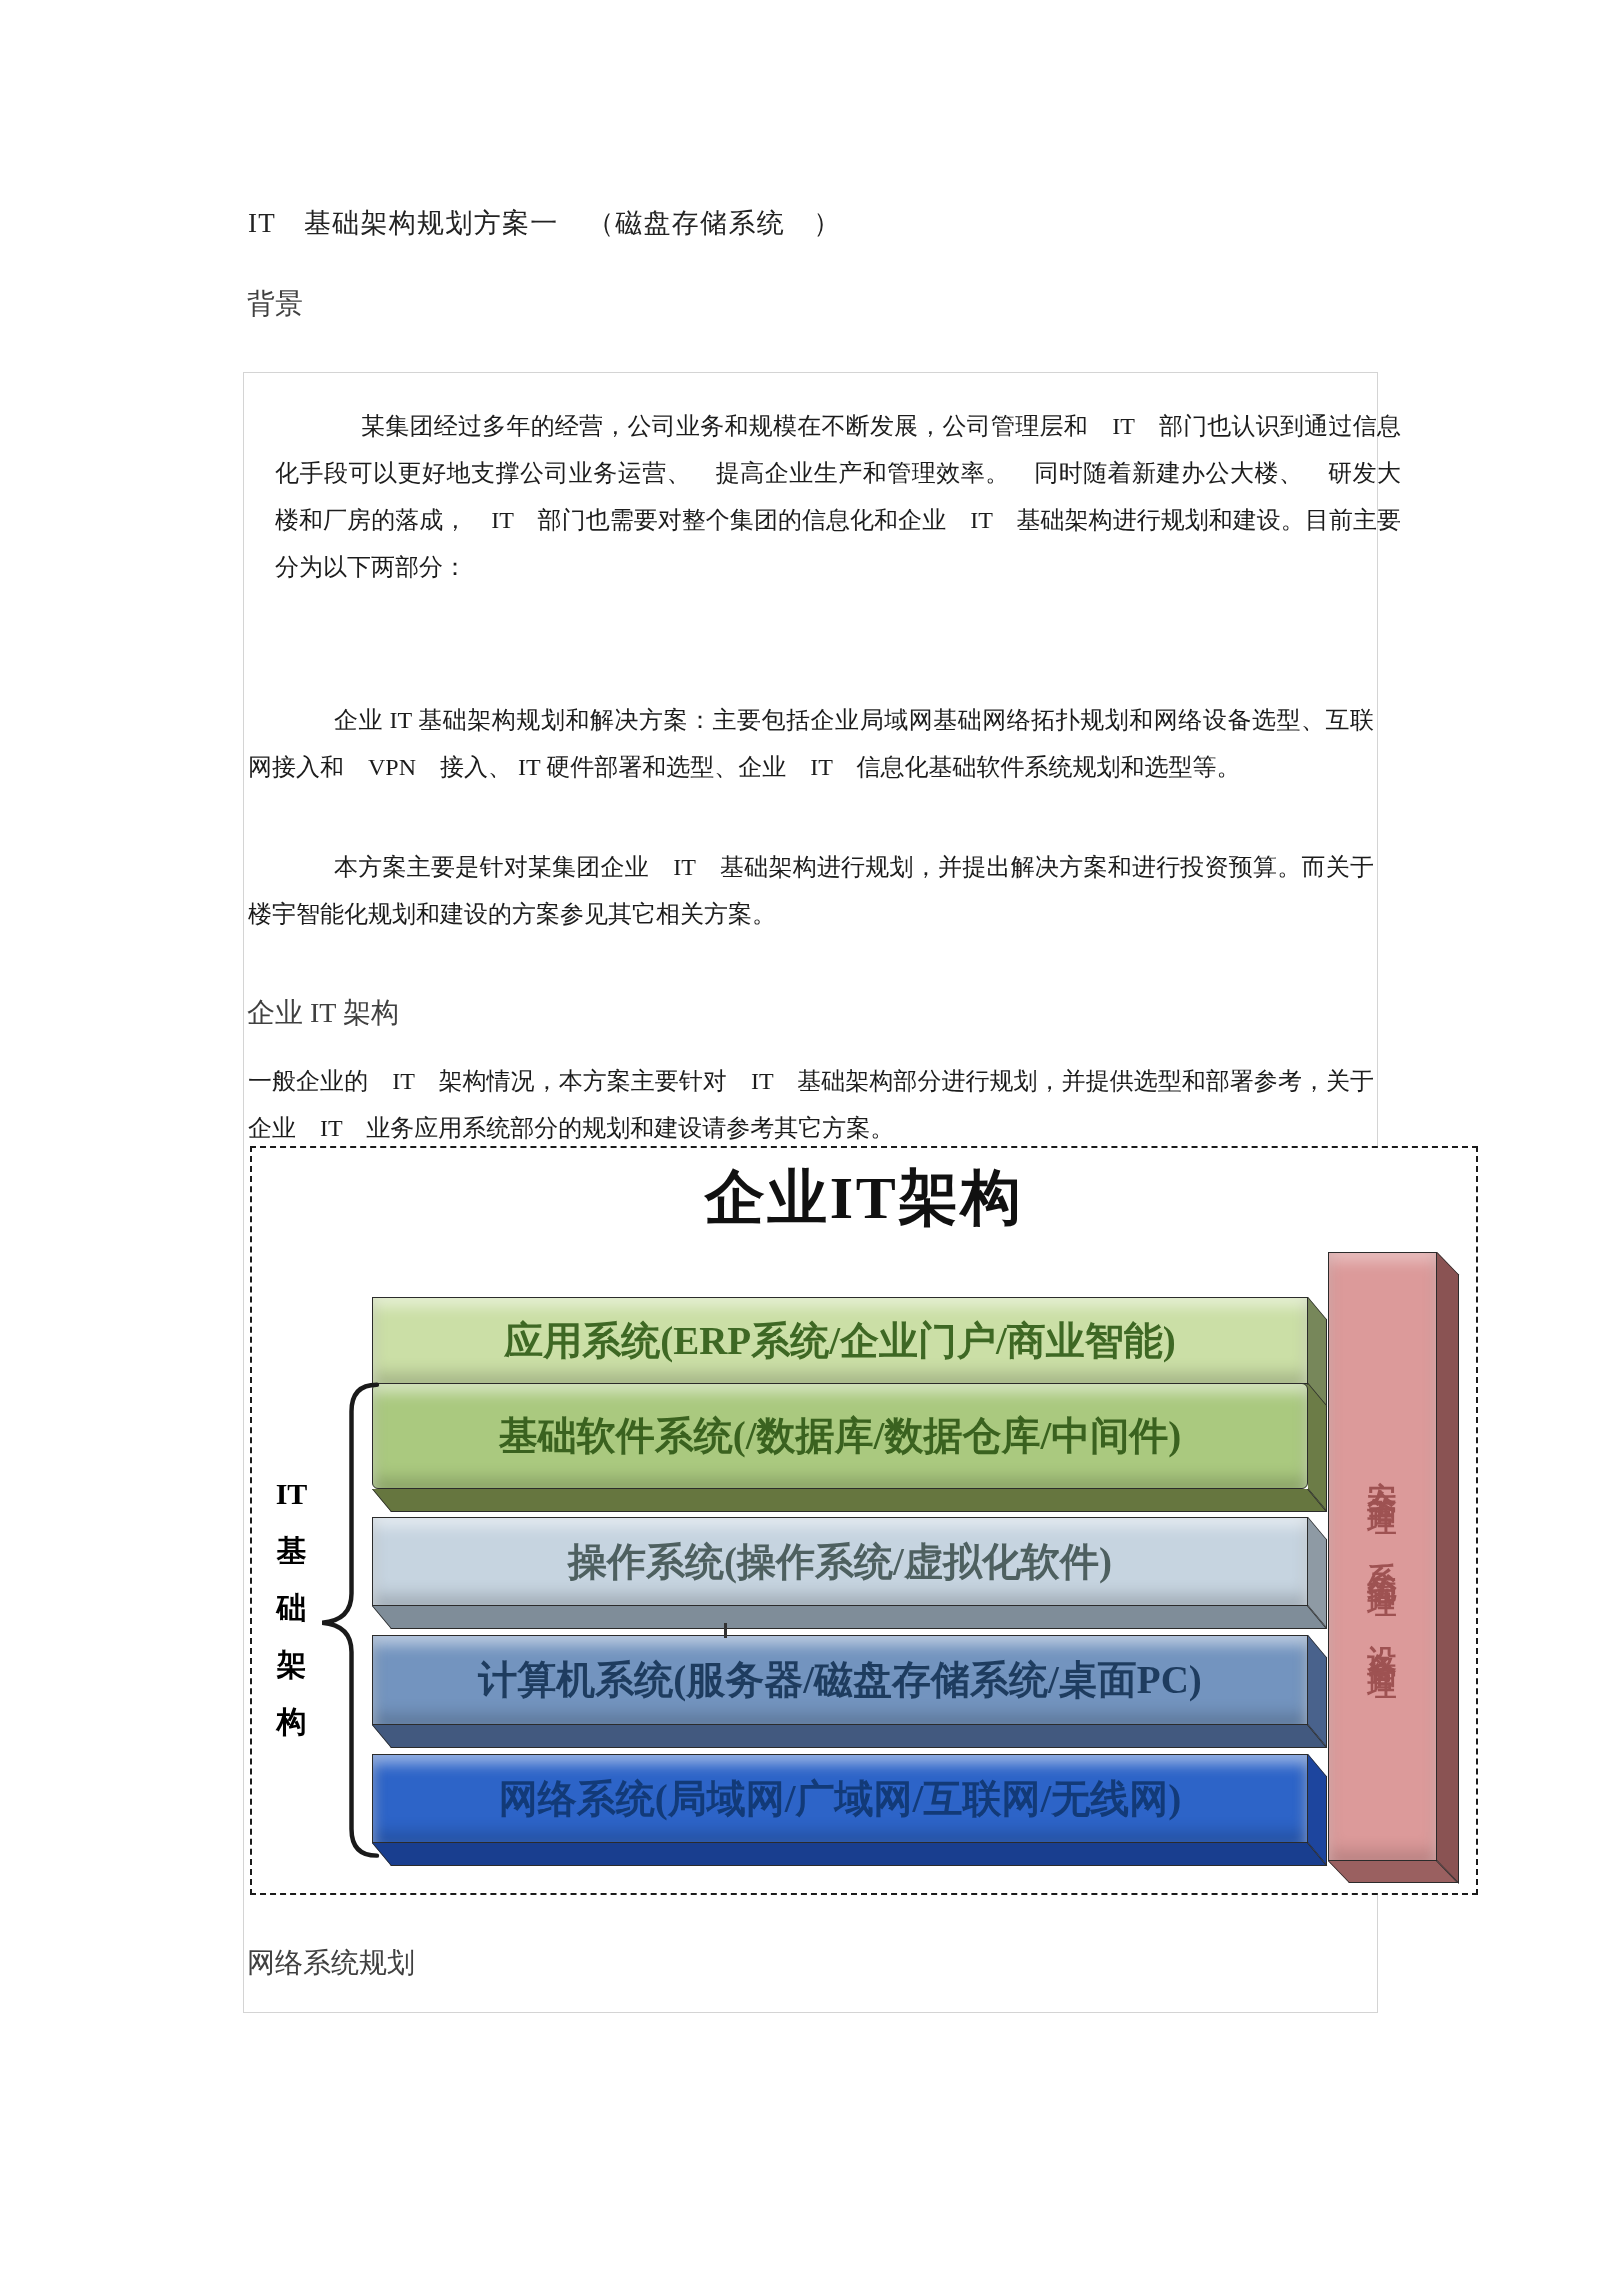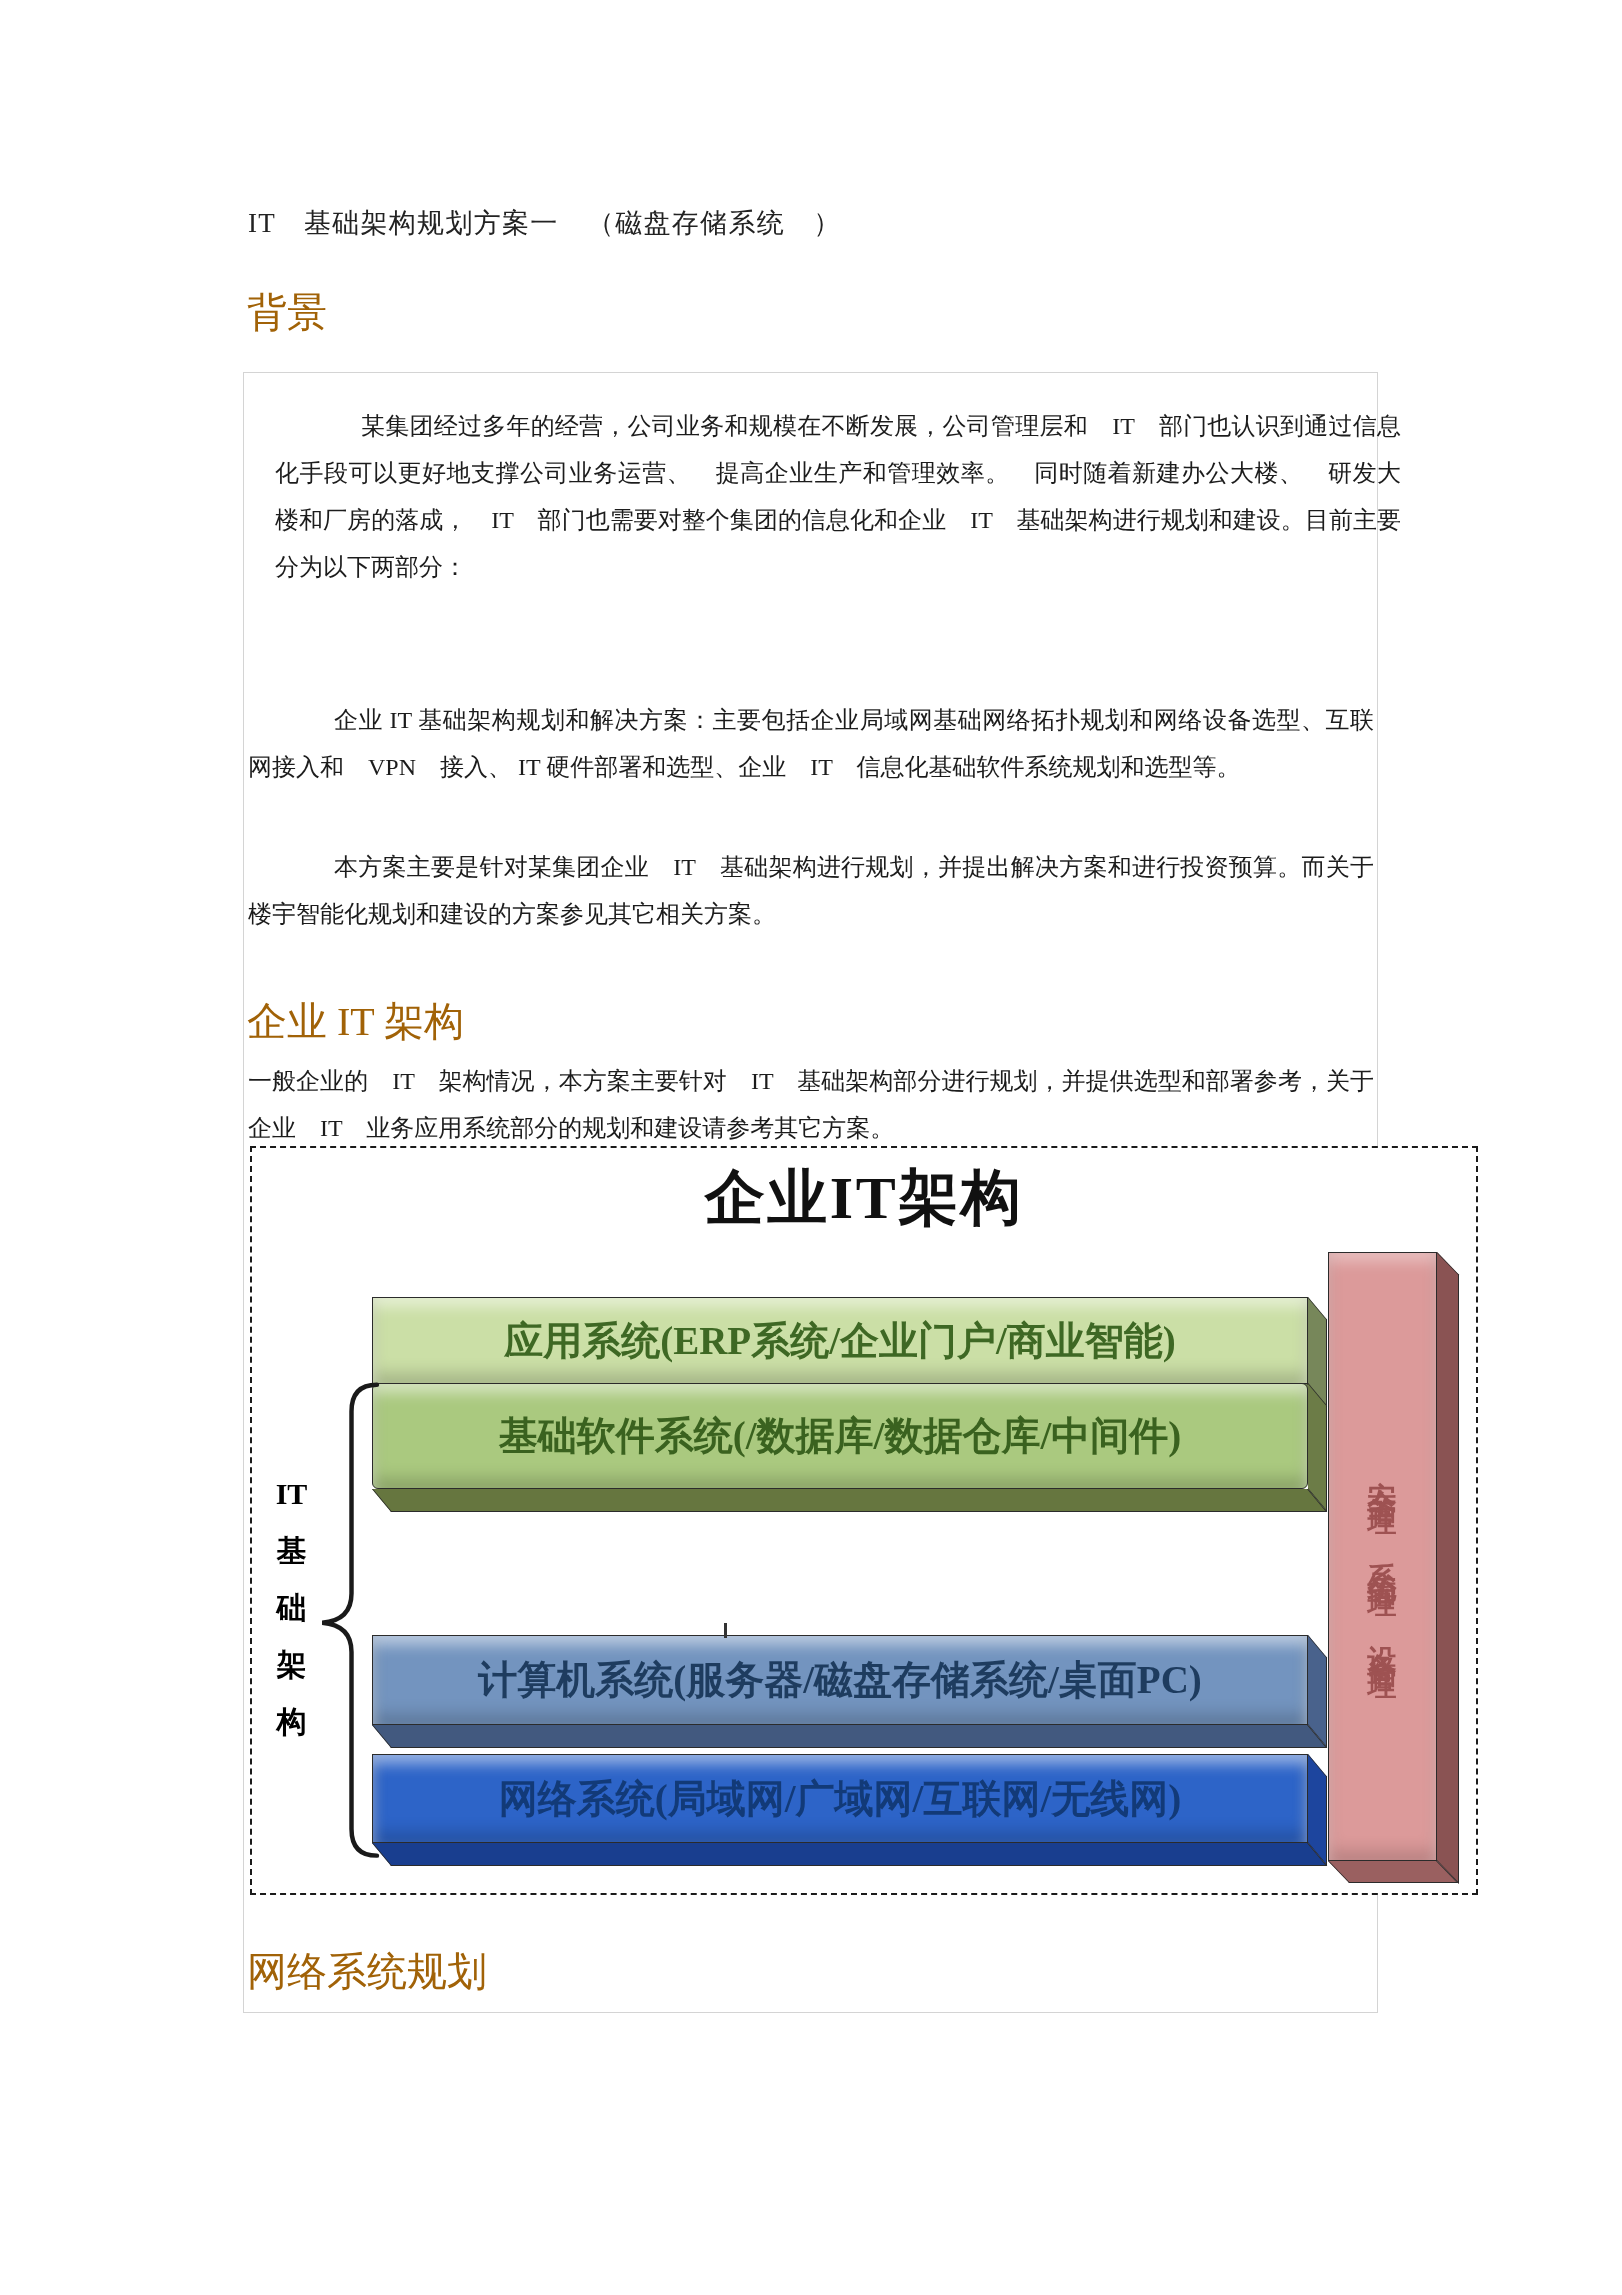--- a/index.html
+++ b/index.html
@@ -16,22 +16,22 @@
     position:absolute;
     left:248px; top:205px;
     font-size:27px;
     letter-spacing:1.3px;
     color:#222;
     white-space:nowrap;
   }
   .h1{
     position:absolute;
     left:247px;
-    font-size:40px;
-    color:#a16207;
+    font-size:28px;
+    color:#404040;
     white-space:nowrap;
   }
   .h1.bg{ top:285px; }
   .h1.arch{ top:994px; }
   .h1.net{ top:1944px; }
   .content-cell{
     position:absolute;
     left:243px; top:372px;
     width:1133px; height:1639px;
     border:1.3px solid #d4d4d4;
@@ -211,20 +211,27 @@
     </div>
 
     <div class="bar b2">
       <div class="bar-side" style="background: rgb(108, 124, 71);"></div>
       <div class="bar-bottom" style="background: rgb(102, 118, 63);"></div>
       <div class="bar-face" style="background: rgb(170, 201, 127); color: rgb(58, 98, 31); border-radius: 6px;">
         <span>基础软件系统(/数据库/数据仓库/中间件)</span>
       </div>
     </div>
 
+    <div class="bar b3">
+      <div class="bar-side" style="background: rgb(142, 154, 164);"></div>
+      <div class="bar-bottom" style="background: rgb(127, 141, 153);"></div>
+      <div class="bar-face" style="background: rgb(198, 212, 224); color: rgb(78, 96, 96);">
+        <span>操作系统(操作系统/虚拟化软件)</span>
+      </div>
+    </div>
 
     <div class="bar b4">
       <div class="bar-side" style="background: rgb(73, 98, 140);"></div>
       <div class="bar-bottom" style="background: rgb(66, 89, 127);"></div>
       <div class="bar-face" style="background: rgb(115, 148, 191); color: rgb(30, 60, 95);">
         <span>计算机系统(服务器/磁盘存储系统/桌面PC)</span>
       </div>
     </div>
 
     <div class="bar b5">

